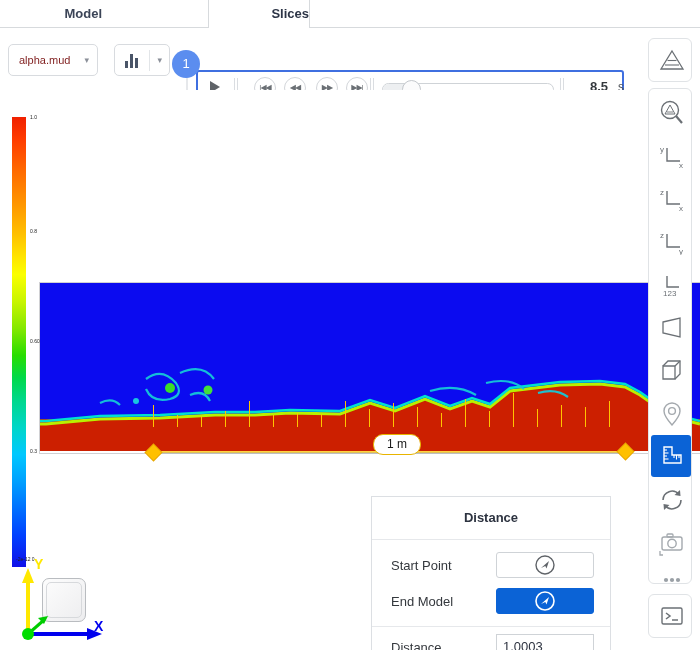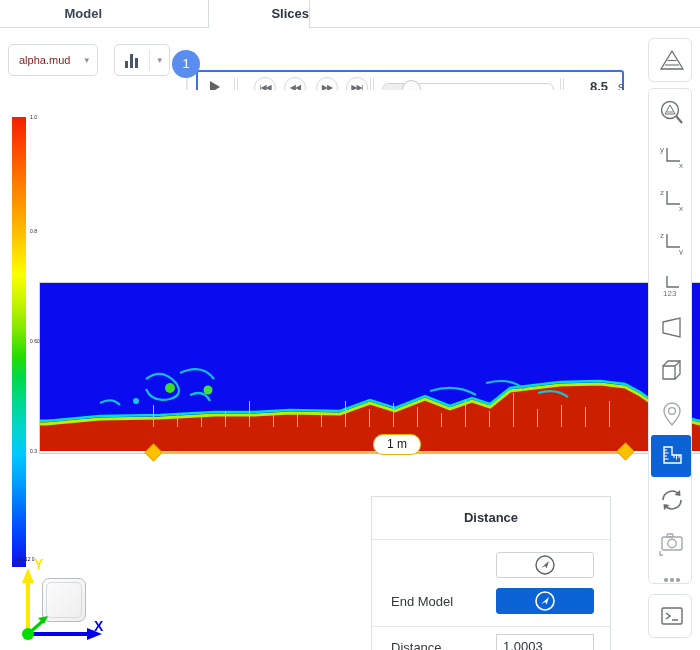--- a/index.html
+++ b/index.html
@@ -265,20 +265,21 @@
       <circle cx="14" cy="74" r="6" fill="#00dd00"></circle>
     </svg>
     <span class="axlabel" style="left:20px;top:-4px;color:#ffe800;">Y</span>
     <span class="axlabel" style="left:80px;top:58px;color:#0000ee;">X</span>
   </div>
 
   <div id="measure">
     <div id="mtitle">Distance</div>
 
     <div class="mrow" style="top:51px;">
+      <span class="mlabel">Start Point</span>
       <div class="mctl">
         <svg width="96" height="24" viewBox="0 0 96 24">
           <circle cx="48" cy="12" r="9" fill="none" stroke="#5f6368" stroke-width="1.4"></circle>
           <path d="M44 15 L52 8 L49.5 15.5 L48.3 13 Z" fill="#5f6368"></path>
         </svg>
       </div>
     </div>
 
     <div class="mrow" style="top:87px;">
       <span class="mlabel">End Model</span>

